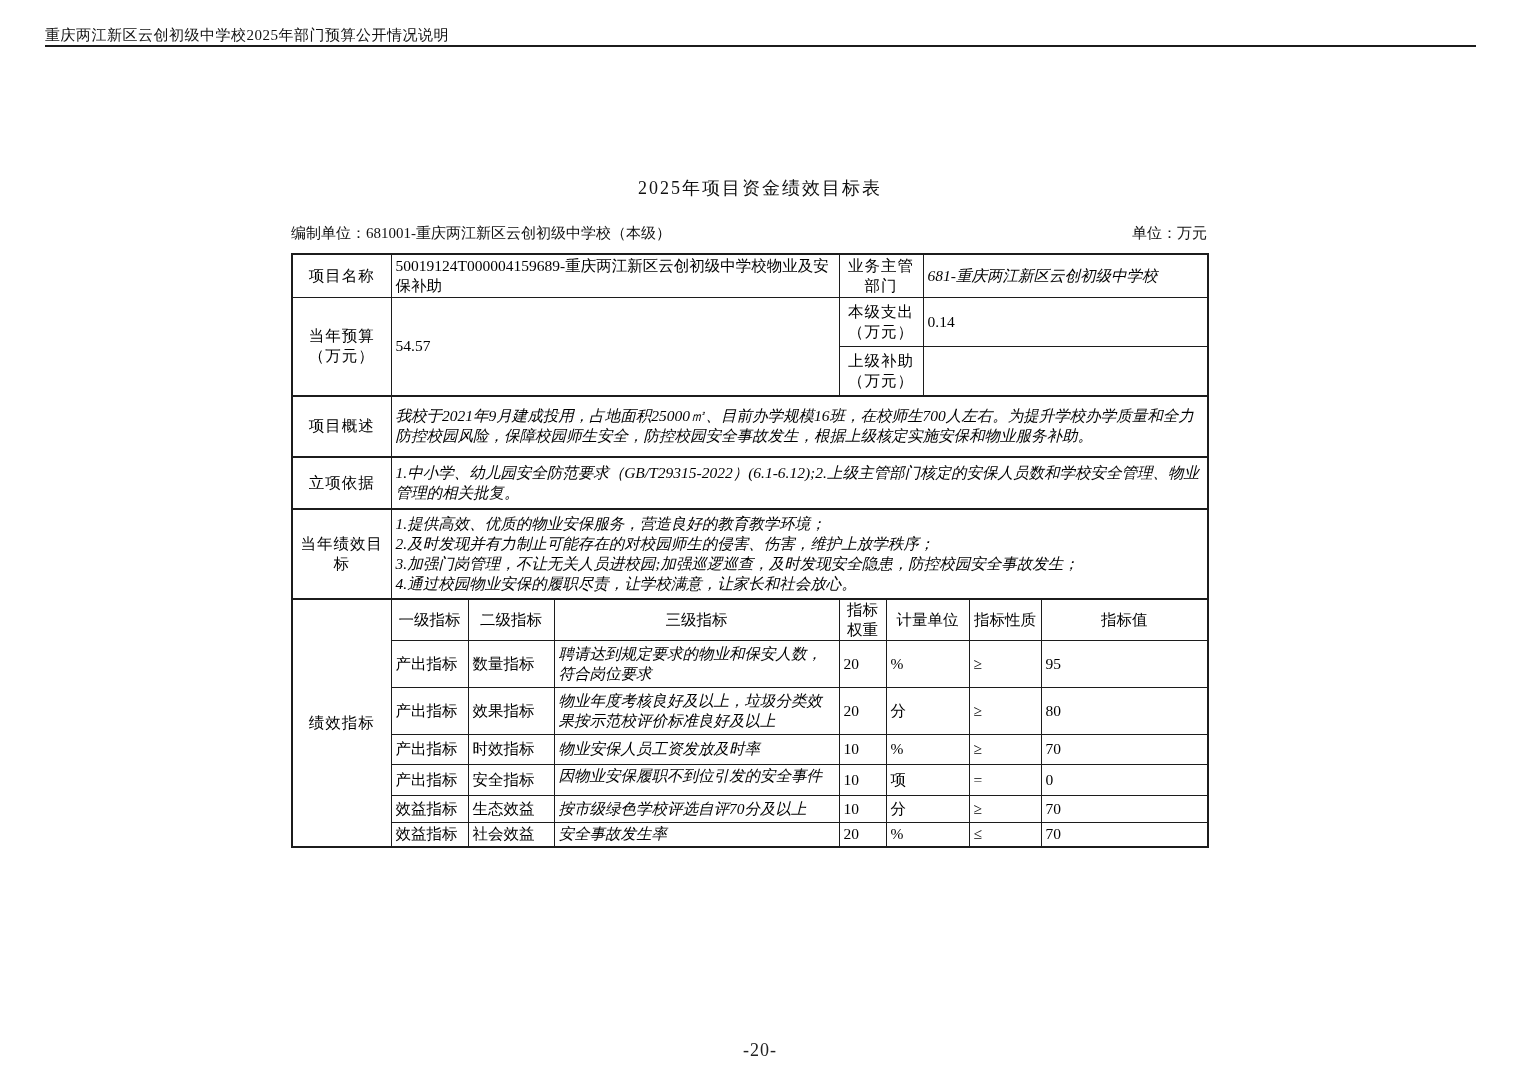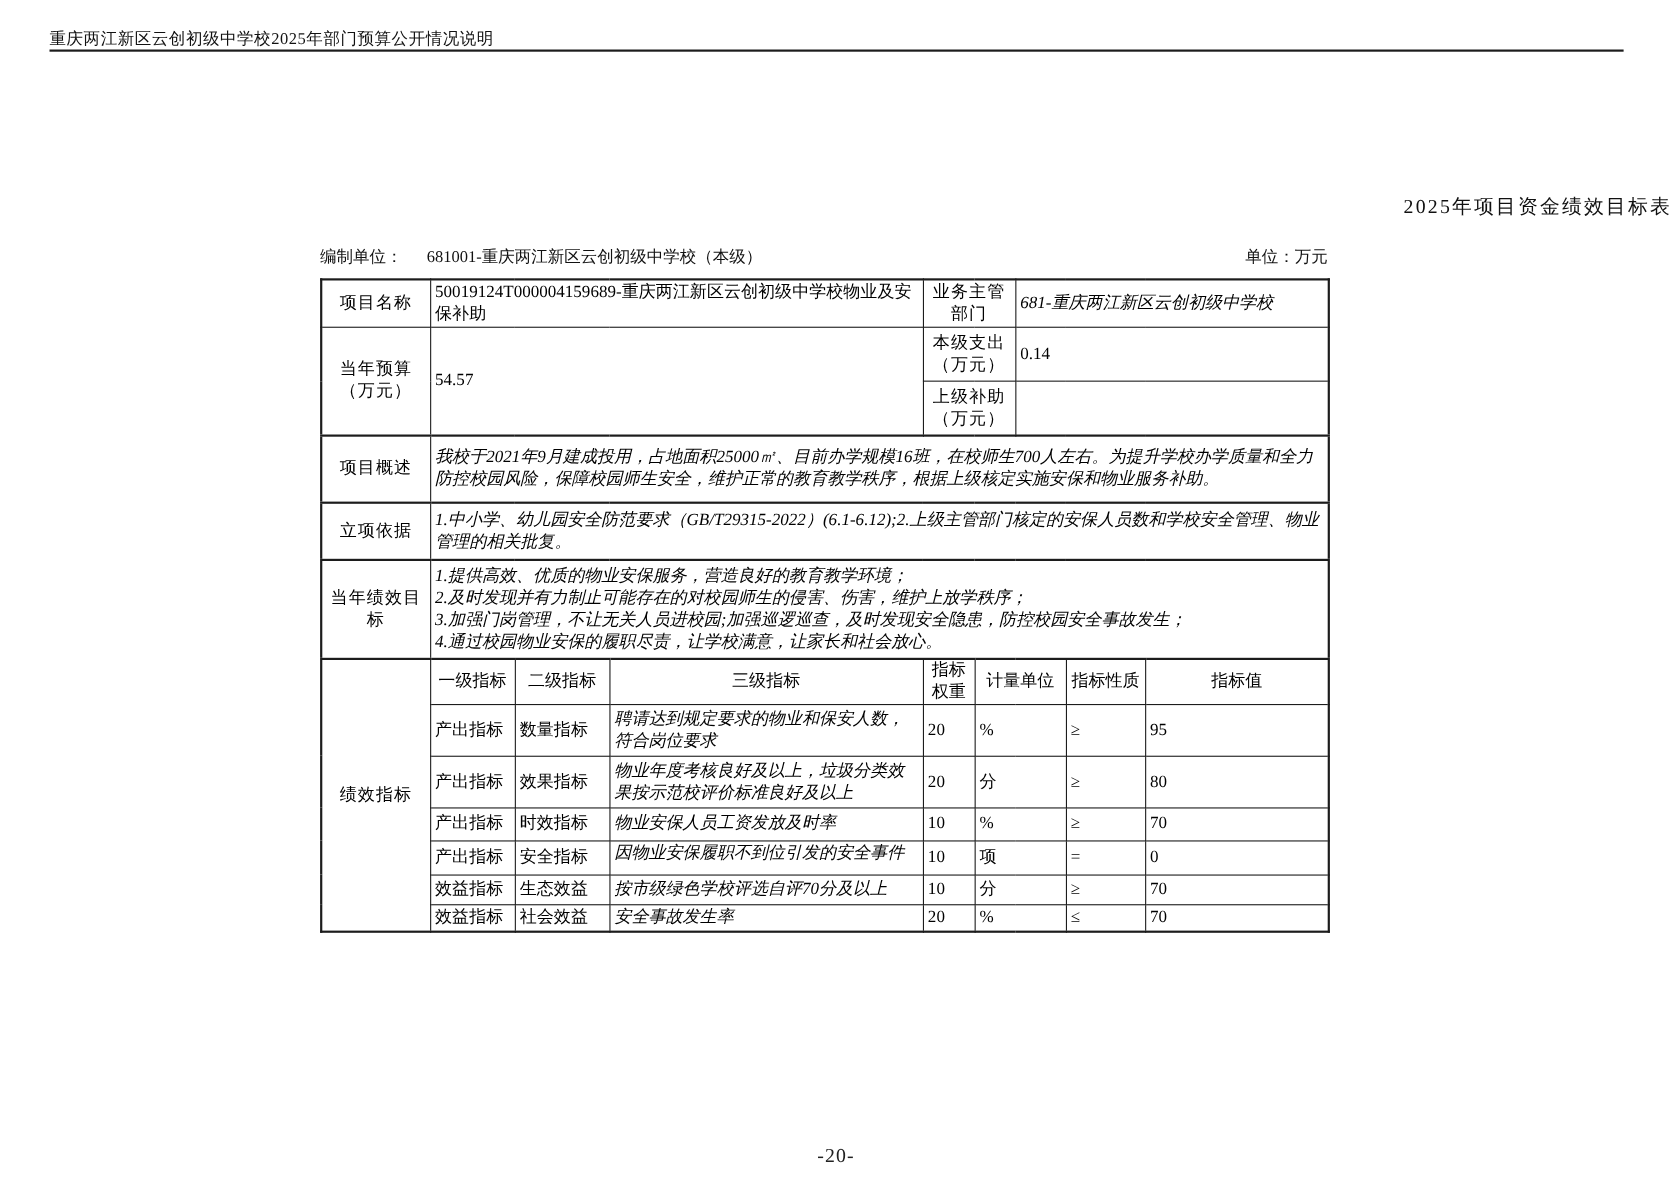--- a/index.html
+++ b/index.html
@@ -15,28 +15,28 @@
     position:absolute;left:45px;top:26px;
     font-size:15px;letter-spacing:0.5px;color:#111;
     white-space:nowrap;
   }
   .doc-header-rule{
     position:absolute;left:45px;top:45px;
     width:1431px;height:2px;background:#1c1c1c;
   }
   .doc-title{
     position:absolute;left:0;top:176px;width:100%;
-    text-align:right;font-size:18px;letter-spacing:2px;color:#111;
+    text-align:center;font-size:18px;letter-spacing:2px;color:#111;
   }
   .meta-row{
     position:absolute;left:291px;top:224px;width:916px;
     display:flex;justify-content:space-between;align-items:baseline;
     font-size:15px;color:#111;
   }
-  .meta-left .val{margin-left:22px;}
+  .meta-left .val{}
   .budget-table{
     position:absolute;left:291px;top:253px;width:916px;
     border-collapse:collapse;table-layout:fixed;
     border:2px solid #1c1c1c;
     padding-left:48px;
   }
   .budget-table td{
     border:1px solid #1c1c1c;
     font-size:15.5px;line-height:20px;
     padding:1px 4px;
@@ -104,21 +104,21 @@
       <td class="lbl" colspan="2">本级支出（万元）</td>
       <td class="ctr" colspan="3">0.14</td>
     </tr>
     <tr class="r3">
       <td class="lbl" colspan="2">上级补助（万元）</td>
       <td class="ctr" colspan="3"></td>
     </tr>
 
     <tr class="r4 sec">
       <td class="lbl">项目概述</td>
-      <td class="lft" colspan="8">我校于2021年9月建成投用，占地面积25000㎡、目前办学规模16班，在校师生700人左右。为提升学校办学质量和全力防控校园风险，保障校园师生安全，维护正常的教育教学秩序，根据上级核定实施安保和物业服务补助。</td>
+      <td class="lft" colspan="8">我校于2021年9月建成投用，占地面积25000㎡、目前办学规模16班，在校师生700人左右。为提升学校办学质量和全力防控校园风险，保障校园师生安全，防控校园安全事故发生，根据上级核定实施安保和物业服务补助。</td>
     </tr>
 
     <tr class="r5 sec">
       <td class="lbl">立项依据</td>
       <td class="lft" colspan="8">1.中小学、幼儿园安全防范要求（GB/T29315-2022）(6.1-6.12);2.上级主管部门核定的安保人员数和学校安全管理、物业管理的相关批复。</td>
     </tr>
 
     <tr class="r6 sec">
       <td class="lbl">当年绩效目标</td>
       <td class="lft pre" colspan="8">1.提供高效、优质的物业安保服务，营造良好的教育教学环境；

